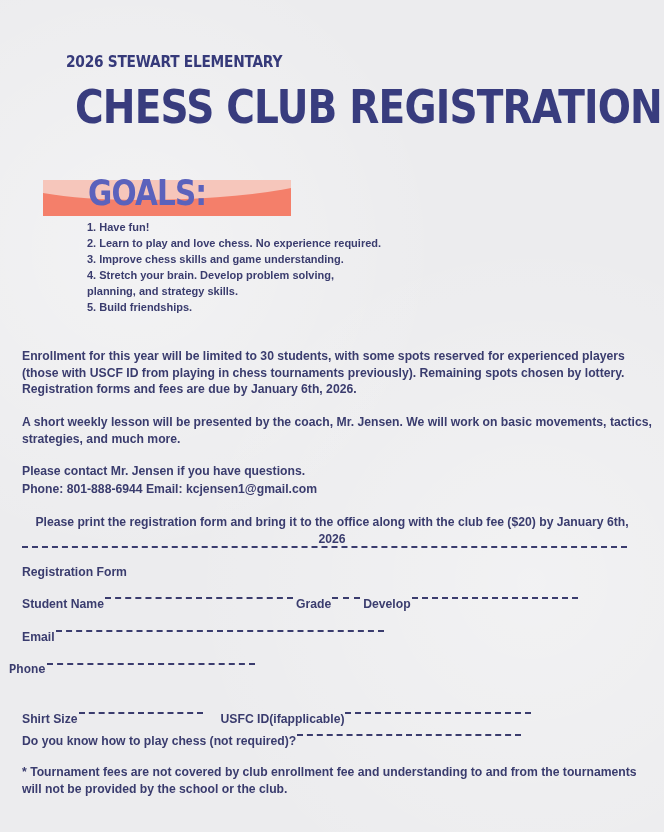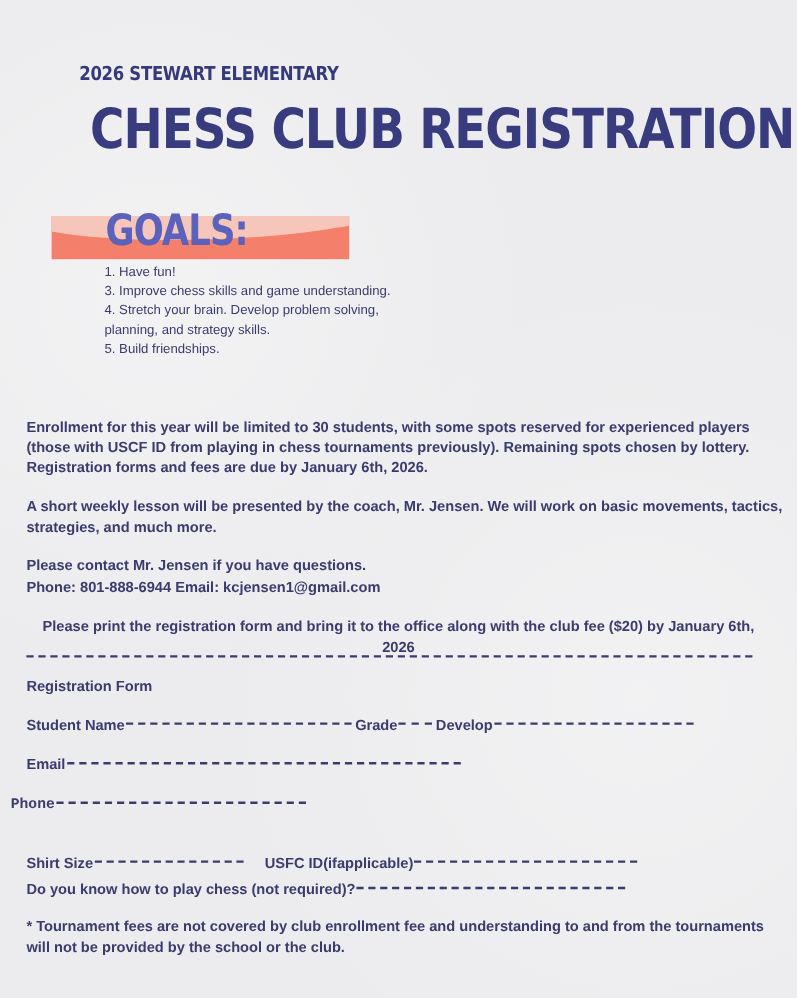--- a/index.html
+++ b/index.html
@@ -41,54 +41,55 @@
   }
   .goals-title {
     left: 88px; top: 172px;
     font-family: "DejaVu Sans", sans-serif; font-weight: bold;
     font-size: 36px; color: #5b62bc; letter-spacing: -1px;
     transform: scaleX(0.82); transform-origin: left top;
     line-height: 42px;
   }
   .goals-list {
     left: 87px; top: 219px; margin: 0; padding: 0; list-style: none;
-    font-size: 11px; font-weight: normal; line-height: 16px; color: #3a3c6e;
+    font-size: 11px; font-weight: bold; line-height: 16px; color: #3a3c6e;
   }
   .goals-list li { white-space: pre-line; }
   .para {
     left: 22px; width: 630px;
     font-size: 12.2px; font-weight: bold; line-height: 16.5px; color: #3a3c6e;
   }
   .center { text-align: center; }
   .dashes {
     left: 22px; top: 546px; width: 605px; height: 0;
     border-top: 2px dashed #3a3c6e;
   }
   .field-row {
     left: 22px; font-size: 12.2px; font-weight: bold; color: #3a3c6e;
-    white-space: nowrap; display: flex; align-items: center;
+    white-space: nowrap; display: flex; align-items: flex-start;
   }
   .blank {
     display: inline-block; height: 0; border-bottom: 2px dashed #3a3c6e;
     margin: 0 3px 2px 1px;
   }
 </style>
 </head>
 <body>
 
 <div class="abs subtitle">2026 STEWART ELEMENTARY</div>
 <div class="abs title">CHESS CLUB REGISTRATION</div>
 
 <div class="abs goals-banner">
   <div class="swoosh"></div>
 </div>
 <div class="abs goals-title">GOALS:</div>
 
 <ul class="abs goals-list">
   <li>1. Have fun!</li>
+  <li>2. Learn to play and love chess. No experience required.</li>
   <li>3. Improve chess skills and game understanding.</li>
   <li>4. Stretch your brain. Develop problem solving,
 planning, and strategy skills.</li>
   <li>5. Build friendships.</li>
 </ul>
 
 <div class="abs para" style="top:348px;">Enrollment for this year will be limited to 30 students, with some spots reserved for experienced players (those with USCF ID from playing in chess tournaments previously). Remaining spots chosen by lottery. Registration forms and fees are due by January 6th, 2026.</div>
 <div class="abs para" style="top:414px;">A short weekly lesson will be presented by the coach, Mr. Jensen. We will work on basic movements, tactics, strategies, and much more.</div>
 <div class="abs para" style="top:463px;">Please contact Mr. Jensen if you have questions.</div>
 <div class="abs para" style="top:481px;">Phone: 801-888-6944  Email: kcjensen1@gmail.com</div>

